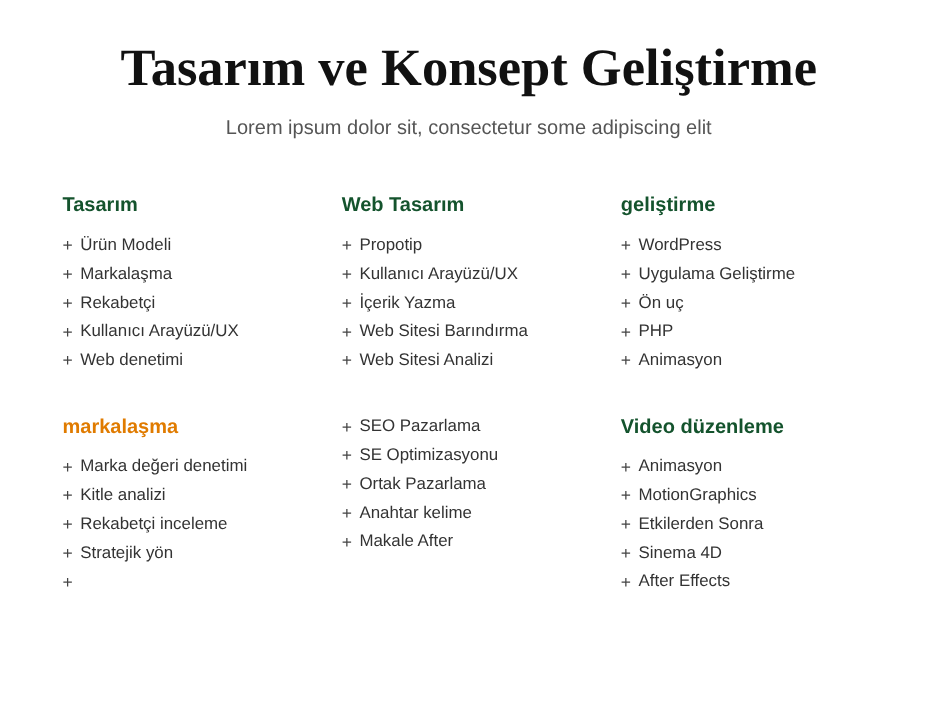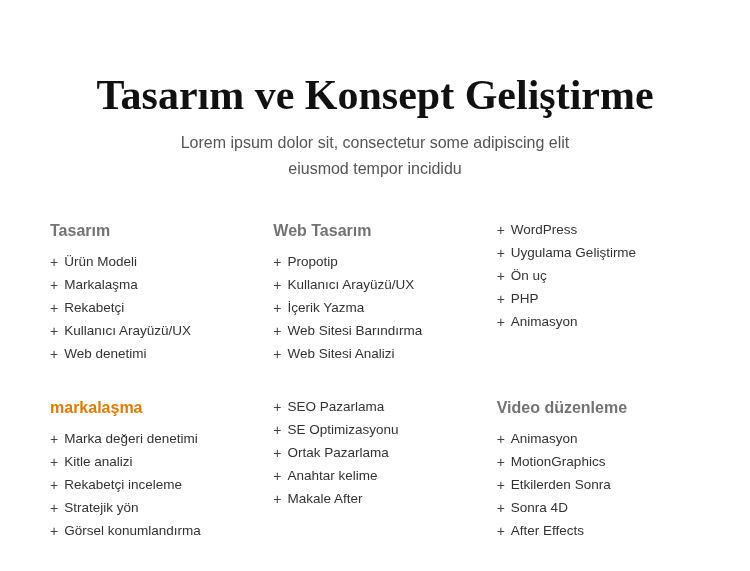--- a/index.html
+++ b/index.html
@@ -16,21 +16,20 @@
       min-height: 571px;
     }
 
     .page-wrapper {
       padding: 30px 50px 40px 50px;
     }
 
     .header {
       text-align: center;
       margin-bottom: 40px;
-      margin-top: 40px;
     }
 
     .page-title {
       font-size: 42px;
       font-weight: 700;
       font-family: Georgia, serif;
       color: #111111;
       margin-bottom: 10px;
       line-height: 1.2;
     }
@@ -55,21 +54,21 @@
 
     .column-title {
       font-size: 16px;
       font-weight: 700;
       font-family: Arial, sans-serif;
       margin-bottom: 14px;
       padding-bottom: 0;
     }
 
     .column-title.blue {
-      color: #737373;
+      color: #14532d;
     }
 
     .column-title.orange {
       color: #e07b00;
     }
 
     .column-list {
       list-style: none;
     }
 
@@ -93,21 +92,20 @@
   </style>
 </head>
 <body>
 
 <div class="page-wrapper">
 
   <div class="header">
     <h1 class="page-title">Tasarım ve Konsept Geliştirme</h1>
     <p class="subtitle">
       <span>Lorem ipsum dolor sit, consectetur some adipiscing elit</span><br>
-      <span>eiusmod tempor incididu</span>
     </p>
   </div>
 
   <div class="columns-grid">
   <div class="column">
         <div class="column-title blue">Tasarım</div>
         <ul class="column-list">
           <li>
             <span class="plus-icon">+</span>
             <span>Ürün Modeli</span>
@@ -149,20 +147,21 @@
             <span class="plus-icon">+</span>
             <span>Web Sitesi Barındırma</span>
           </li>
           <li>
             <span class="plus-icon">+</span>
             <span>Web Sitesi Analizi</span>
           </li>
         </ul>
       </div>
       <div class="column">
+        <div class="column-title blue">geliştirme</div>
         <ul class="column-list">
           <li>
             <span class="plus-icon">+</span>
             <span>WordPress</span>
           </li>
           <li>
             <span class="plus-icon">+</span>
             <span>Uygulama Geliştirme</span>
           </li>
           <li>
@@ -193,21 +192,20 @@
           <li>
             <span class="plus-icon">+</span>
             <span>Rekabetçi inceleme</span>
           </li>
           <li>
             <span class="plus-icon">+</span>
             <span>Stratejik yön</span>
           </li>
           <li>
             <span class="plus-icon">+</span>
-            <span>Görsel konumlandırma</span>
           </li>
         </ul>
       </div>
       <div class="column">
         <ul class="column-list">
           <li>
             <span class="plus-icon">+</span>
             <span>SEO Pazarlama</span>
           </li>
           <li>
@@ -238,21 +236,21 @@
           <li>
             <span class="plus-icon">+</span>
             <span>MotionGraphics</span>
           </li>
           <li>
             <span class="plus-icon">+</span>
             <span>Etkilerden Sonra</span>
           </li>
           <li>
             <span class="plus-icon">+</span>
-            <span>Sonra 4D</span>
+            <span>Sinema 4D</span>
           </li>
           <li>
             <span class="plus-icon">+</span>
             <span>After Effects</span>
           </li>
         </ul>
       </div>
     </div>
 
 </div>

